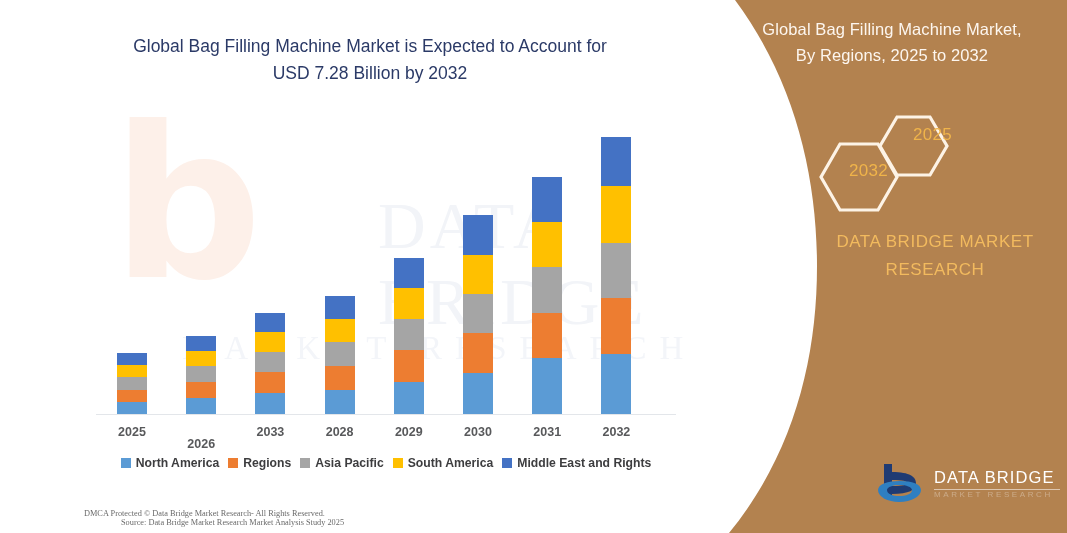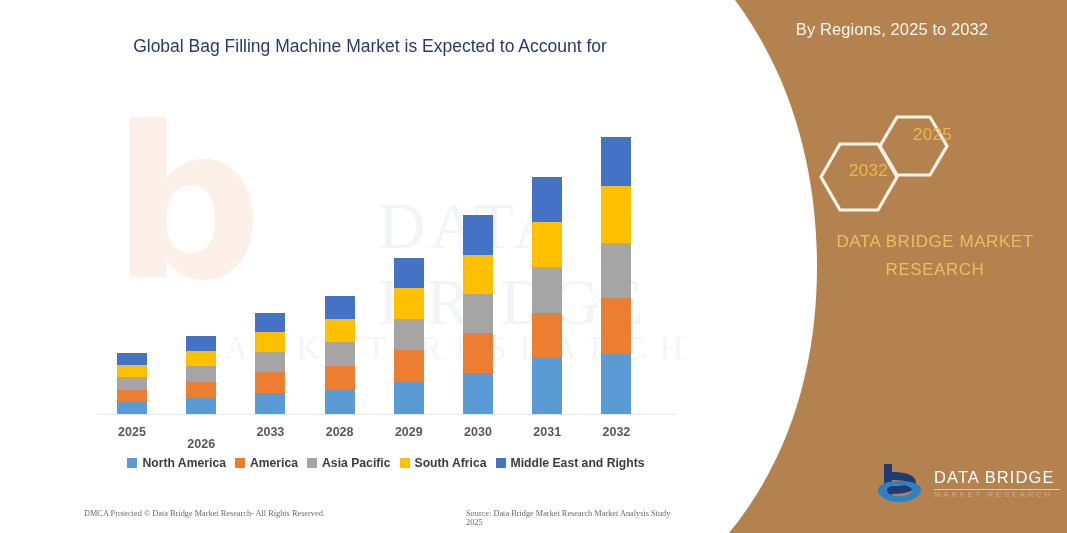--- a/index.html
+++ b/index.html
@@ -56,37 +56,38 @@
 
   
   .legend{position:absolute;top:456px;left:96px;width:580px;display:flex;justify-content:center;
           align-items:center;gap:9px;}
   .leg-item{display:flex;align-items:center;gap:5px;}
   .leg-sw{width:10px;height:10px;display:block;}
   .leg-tx{color:#3d3d3f;font-size:12.2px;font-weight:bold;white-space:nowrap;}
 
   
   .footer{position:absolute;top:509px;left:84px;width:600px;color:#6a6a6a;font-size:8.3px;
-          font-family:"Liberation Serif",serif;display:flex;}
+          font-family:"Liberation Serif",serif;display:flex;flex-direction:column;}
   .footer .f1{width:345px;}
   .footer .f2{flex:1;padding-left:37px;}
 </style>
 </head>
 <body>
 
 <div id="root">
 
   <div class="watermark">
     <div class="wm-b">b</div>
     <div class="wm-data">DATA BRIDGE</div>
     <div class="wm-mr">MARKET RESEARCH</div>
   </div>
 
   <div class="chart-title">
     <span>Global Bag Filling Machine Market is Expected to Account for</span>
+    <span>USD 7.28 Billion by 2032</span>
   </div>
 
   <div class="plot">
     <div class="axis-line"></div>
     <div id="bars">
         <div class="bar" style="left: 117px; height: 60.8791px;">
           <div class="seg" style="height: 12.1758px; background: rgb(68, 114, 196);"></div>
           <div class="seg" style="height: 12.1758px; background: rgb(255, 192, 0);"></div>
           <div class="seg" style="height: 12.1758px; background: rgb(165, 165, 165);"></div>
           <div class="seg" style="height: 12.1758px; background: rgb(237, 125, 49);"></div>
@@ -154,48 +155,49 @@
       </div>
   </div>
 
   <div class="legend" id="legend">
       <div class="leg-item">
         <span class="leg-sw" style="background: rgb(91, 155, 213);"></span>
         <span class="leg-tx">North America</span>
       </div>
       <div class="leg-item">
         <span class="leg-sw" style="background: rgb(237, 125, 49);"></span>
-        <span class="leg-tx">America</span>
+        <span class="leg-tx">Regions</span>
       </div>
       <div class="leg-item">
         <span class="leg-sw" style="background: rgb(165, 165, 165);"></span>
         <span class="leg-tx">Asia Pacific</span>
       </div>
       <div class="leg-item">
         <span class="leg-sw" style="background: rgb(255, 192, 0);"></span>
-        <span class="leg-tx">South Africa</span>
+        <span class="leg-tx">South America</span>
       </div>
       <div class="leg-item">
         <span class="leg-sw" style="background: rgb(68, 114, 196);"></span>
         <span class="leg-tx">Middle East and Rights</span>
       </div>
     </div>
 
   <div class="footer">
     <div class="f1">DMCA Protected © Data Bridge Market Research-  All Rights Reserved.</div>
     <div class="f2">Source: Data Bridge Market Research  Market Analysis Study 2025</div>
   </div>
 
   <div class="brown-panel">
     <svg viewBox="0 0 360 533" preserveAspectRatio="none">
       <path d="M 28 0 L 360 0 L 360 533 L 22 533 C 86 455 110 360 110 266 C 110 172 86 78 28 0 Z" fill="#b3824f"></path>
     </svg>
   </div>
 
   <div class="rp-title">
+    <span>Global Bag Filling Machine Market,</span>
     <span>By Regions, 2025 to 2032</span>
   </div>
 
   <div class="hex-wrap">
     <svg width="200" height="115" viewBox="0 0 200 115">
       <polygon points="97,17 130,17 147,46 130,75 97,75 80,46" fill="none" stroke="#fdf3e6" stroke-width="3.2"></polygon>
       <polygon points="40,44 78,44 97,77 78,110 40,110 21,77" fill="none" stroke="#fdf3e6" stroke-width="3.2"></polygon>
     </svg>
     <div class="hex-label y2032">2032</div>
     <div class="hex-label y2025">2025</div>

